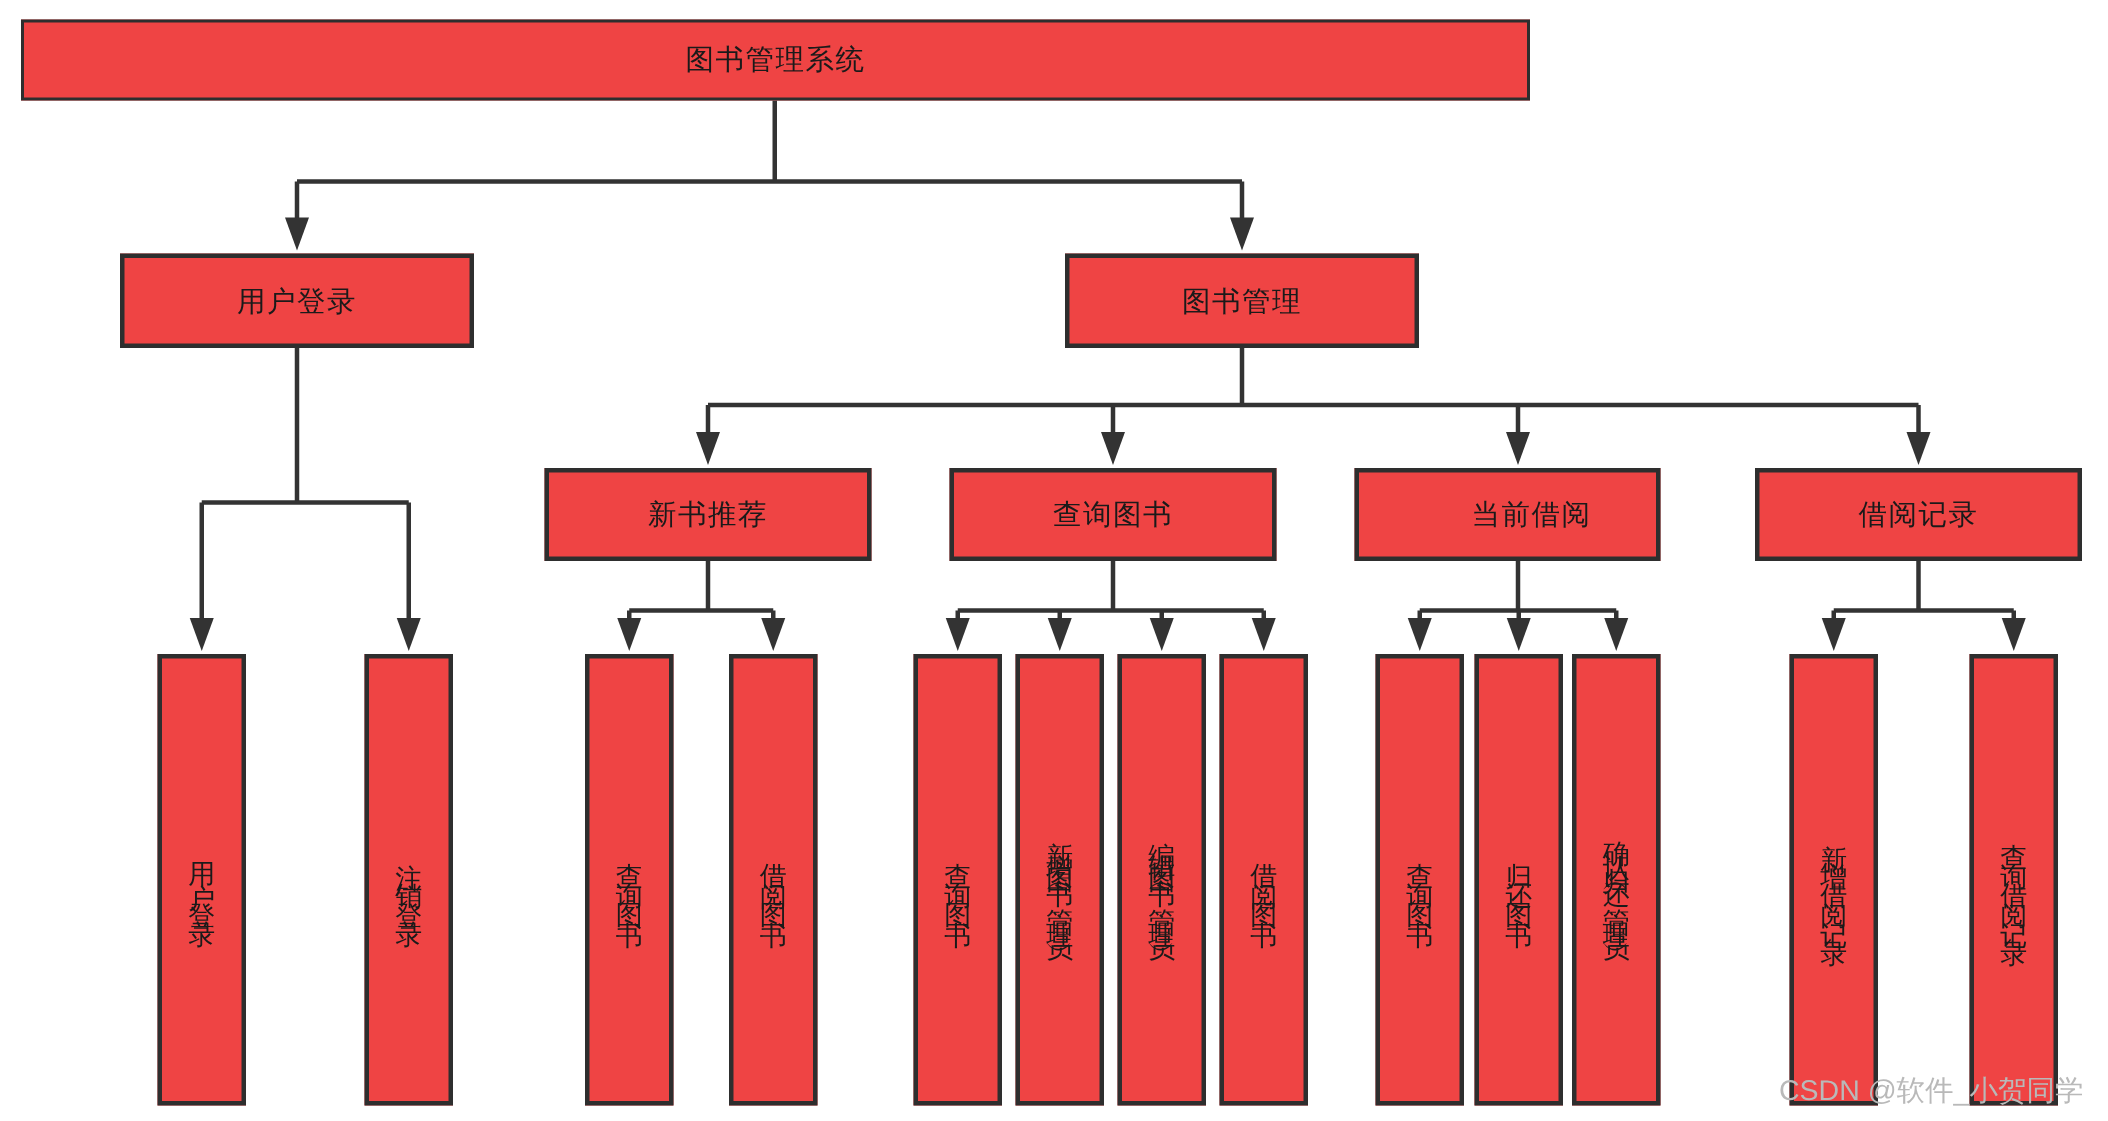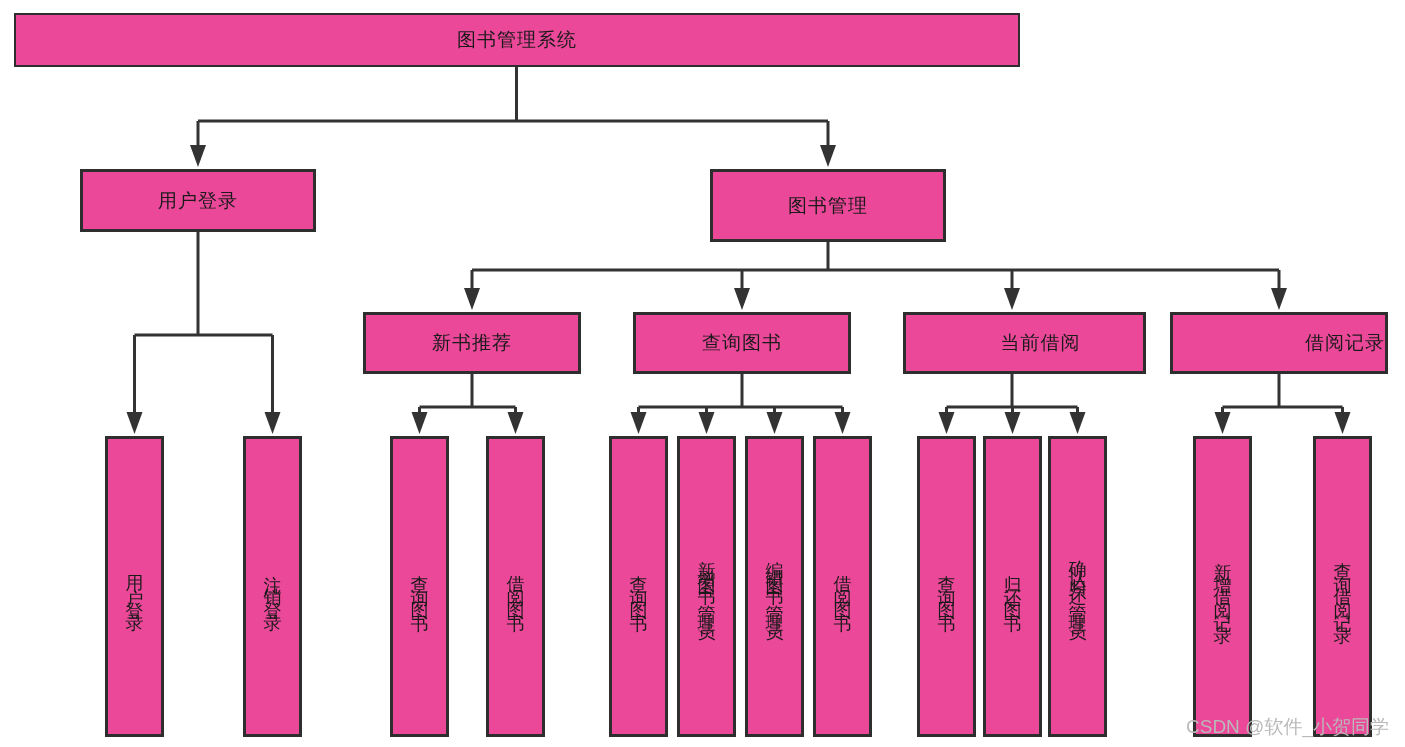--- a/index.html
+++ b/index.html
@@ -11,21 +11,21 @@
     background: #ffffff;
     overflow: hidden;
   }
   svg.connectors {
     position: absolute;
     left: 0; top: 0;
     width: 1405px; height: 747px;
   }
   .node {
     position: absolute;
-    background: #ec4899;
+    background: #ef4444;
     border: 3px solid #2e2e2e;
     box-sizing: border-box;
     display: flex;
     align-items: center;
     justify-content: center;
     color: #1a1a1a;
   }
   .node.root { border-width: 2px; }
   .hnode span { font-size: 19px; letter-spacing: 1px; }
   .leaf span {
@@ -117,34 +117,34 @@
     </g>
   </svg>
 
   <div class="node root hnode" style="left:14px; top:13px; width:1006px; height:54px;">
     <span>图书管理系统</span>
   </div>
 
   <div class="node hnode" style="left:80px; top:169px; width:236px; height:63px;">
     <span>用户登录</span>
   </div>
-  <div class="node hnode" style="left:710px; top:169px; width:236px; height:73px;">
+  <div class="node hnode" style="left:710px; top:169px; width:236px; height:63px;">
     <span>图书管理</span>
   </div>
 
   <div class="node hnode" style="left:363px; top:312px; width:218px; height:62px;text-align:center;">
     <span>新书推荐</span>
   </div>
   <div class="node hnode" style="left:633px; top:312px; width:218px; height:62px;">
     <span>查询图书</span>
   </div>
-  <div class="node hnode" style="left:903px; top:312px; width:243px; height:62px;padding-left:32px;">
+  <div class="node hnode" style="left:903px; top:312px; width:204px; height:62px;padding-left:32px;">
     <span>当前借阅</span>
   </div>
-  <div class="node hnode" style="left:1170px; top:312px; width:218px; height:62px;justify-content:flex-end;">
+  <div class="node hnode" style="left:1170px; top:312px; width:218px; height:62px;">
     <span>借阅记录</span>
   </div>
 
   <div class="node leaf ls13" style="left:105px; top:436px; width:59px; height:301px;">
     <span>用户登录</span>
   </div>
   <div class="node leaf ls13" style="left:243px; top:436px; width:59px; height:301px;">
     <span>注销登录</span>
   </div>
 

